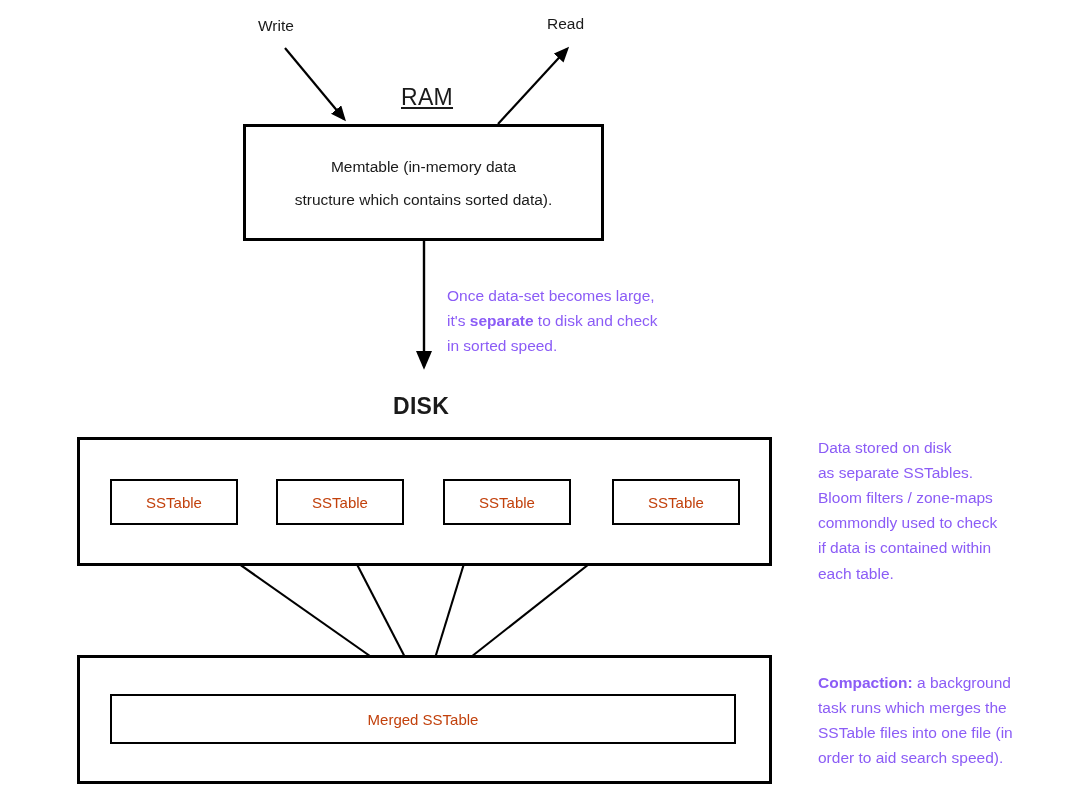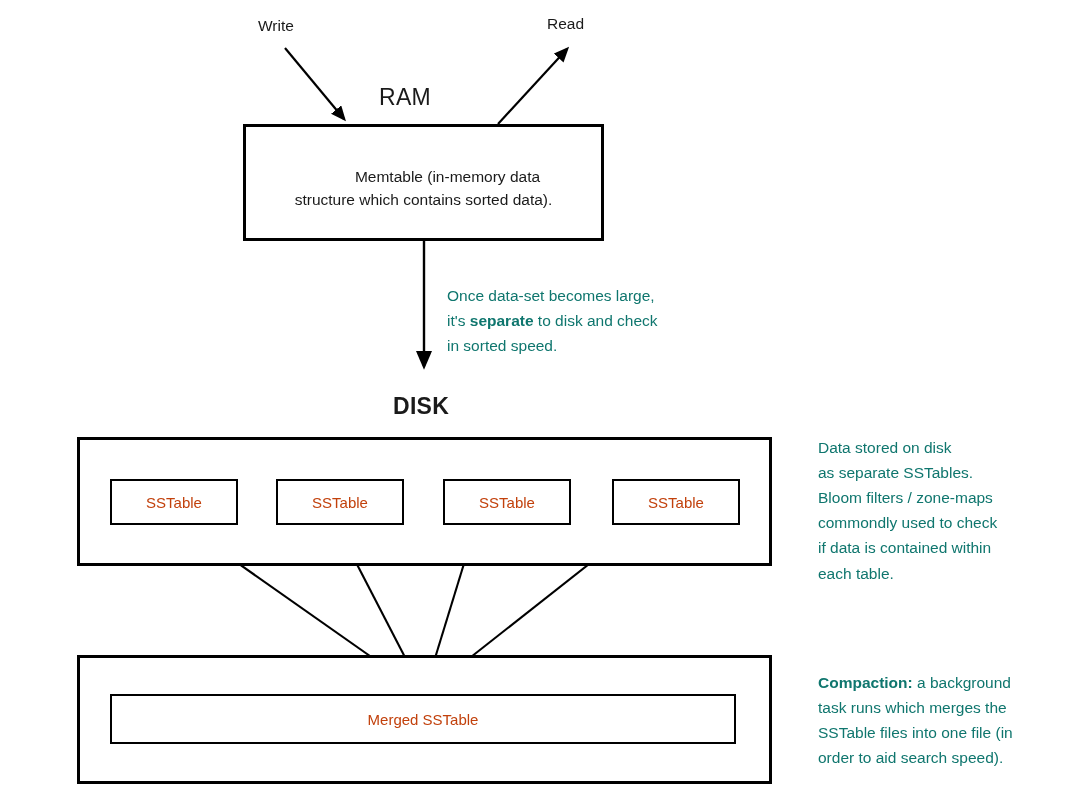--- a/index.html
+++ b/index.html
@@ -54,21 +54,21 @@
     width: 100%;
     text-align: center;
     font-size: 15.5px;
     line-height: 1.5;
     color: #1a1a1a;
   }
   .para {
     position: absolute;
     font-size: 15.5px;
     line-height: 1.62;
-    color: #0f766e;
+    color: #8b5cf6;
   }
   svg.overlay {
     position: absolute;
     left: 0;
     top: 0;
     width: 1080px;
     height: 812px;
     pointer-events: none;
   }
   b { font-weight: bold; }
@@ -98,24 +98,24 @@
     <line x1="333" y1="518" x2="424" y2="694" stroke="#000000" stroke-width="2.1"></line>
     <line x1="478" y1="518" x2="424" y2="694" stroke="#000000" stroke-width="2.1"></line>
     <line x1="650" y1="516" x2="424" y2="694" stroke="#000000" stroke-width="2.1"></line>
     <polygon points="414,694 434,694 424,682" fill="#000000"></polygon>
   </svg>
 
   <div class="lbl" style="left:258px; top:14px;">Write</div>
 
   <div class="lbl" style="left:547px; top:12px;">Read</div>
 
-  <div class="section-title" style="left:379px; top:84px;">RAM</div>
+  <div class="section-title" style="left:401px; top:84px;text-decoration:underline;">RAM</div>
 
   <div class="box" style="left:243px; top:124px; width:361px; height:117px;">
-    <div class="memtext" style="top:38px;padding-left:24px;">Memtable (in-memory data</div>
+    <div class="memtext" style="top:28px;">Memtable (in-memory data</div>
     <div class="memtext" style="top:61px;">structure which contains sorted data).</div>
   </div>
 
   <div class="para" style="left:447px; top:283px;">
     <div>Once data-set becomes large,</div>
     <div><span>it's </span><b>separate</b><span> to disk and check</span></div>
     <div>in sorted speed.</div>
   </div>
 
   <div class="section-title" style="left:393px; top:393px;font-weight:bold;">DISK</div>

